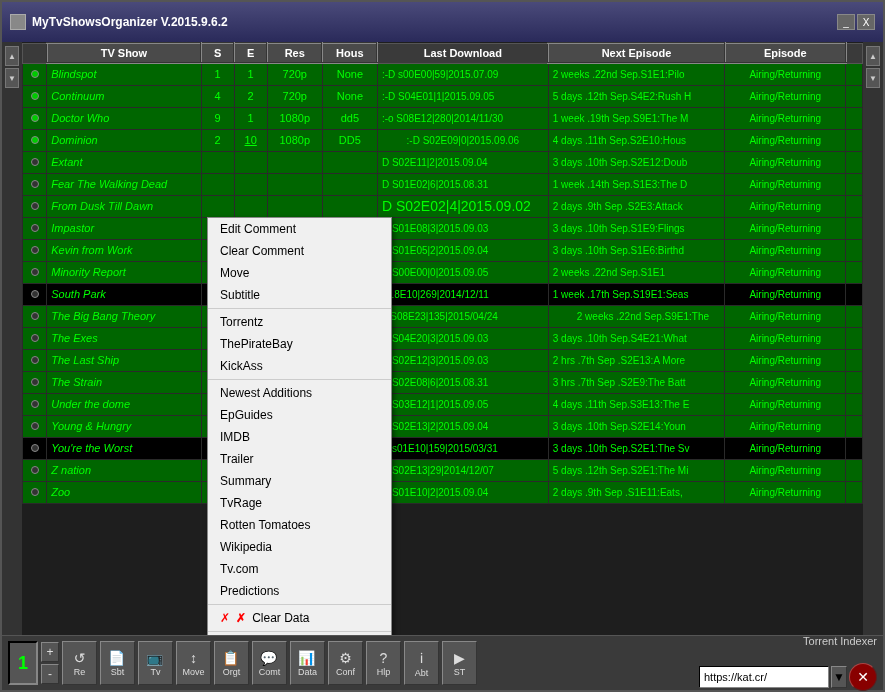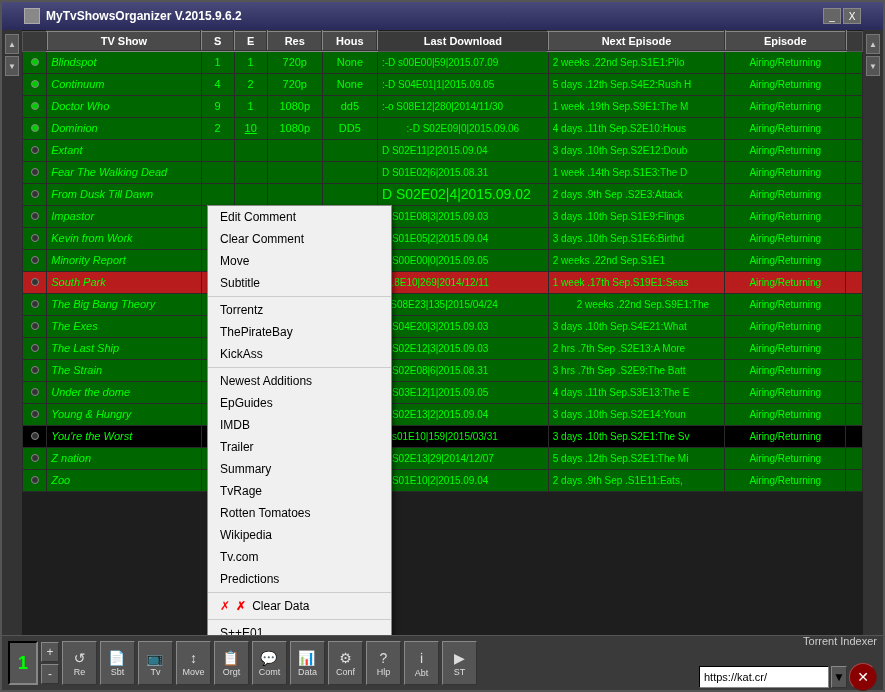--- a/index.html
+++ b/index.html
@@ -15,25 +15,25 @@
       width: 885px;
       height: 692px;
       background: #2a2a2a;
       border: 2px solid #555;
       display: flex;
       flex-direction: column;
     }
     .title-bar {
       background: linear-gradient(to bottom, #4a4a7a, #2a2a5a);
       color: white;
-      padding: 4px 22px;
+      padding: 4px 8px;
       display: flex;
       align-items: center;
       justify-content: space-between;
-      height: 28px;
+      height: 40px;
     }
     .title-bar-left {
       display: flex;
       align-items: center;
       gap: 6px;
     }
     .title-icon {
       width: 16px;
       height: 16px;
       background: #888;
@@ -424,21 +424,21 @@
                 <td style="color: rgb(0, 255, 0); font-style: italic;">Minority Report</td>
                 <td style="text-align: center; color: rgb(0, 255, 0);"></td>
                 <td style="text-align: center; color: rgb(0, 255, 0);"></td>
                 <td style="text-align: center; color: rgb(0, 255, 0);"></td>
                 <td style="text-align: center; color: rgb(0, 255, 0);"></td>
                 <td style="color: rgb(0, 255, 0); font-size: 10px;">D S00E00|0|2015.09.05</td>
                 <td style="color: rgb(0, 255, 0); font-size: 10px;">2 weeks .22nd Sep.S1E1</td>
                 <td style="color: rgb(0, 255, 0); font-size: 10px; text-align: center;">Airing/Returning</td>
                 <td></td>
               </tr>
-              <tr style="background: #b91c1c; color: rgb(0, 255, 0); margin-top: 48px;">
+              <tr style="background: #000000; color: rgb(0, 255, 0); margin-top: 48px;">
                 <td style="text-align: center;"><span style="display: inline-block; width: 8px; height: 8px; border-radius: 50%; border: 1px solid rgb(136, 136, 136); background: rgb(51, 51, 51);"></span></td>
                 <td style="color: rgb(0, 255, 0); font-style: italic;">South Park</td>
                 <td style="text-align: center; color: rgb(0, 255, 0);"></td>
                 <td style="text-align: center; color: rgb(0, 255, 0);"></td>
                 <td style="text-align: center; color: rgb(0, 255, 0);"></td>
                 <td style="text-align: center; color: rgb(0, 255, 0);"></td>
                 <td style="color: rgb(0, 255, 0); font-size: 10px;">S18E10|269|2014/12/11</td>
                 <td style="color: rgb(0, 255, 0); font-size: 10px;">1 week .17th Sep.S19E1:Seas</td>
                 <td style="color: rgb(0, 255, 0); font-size: 10px; text-align: center;">Airing/Returning</td>
                 <td></td>

